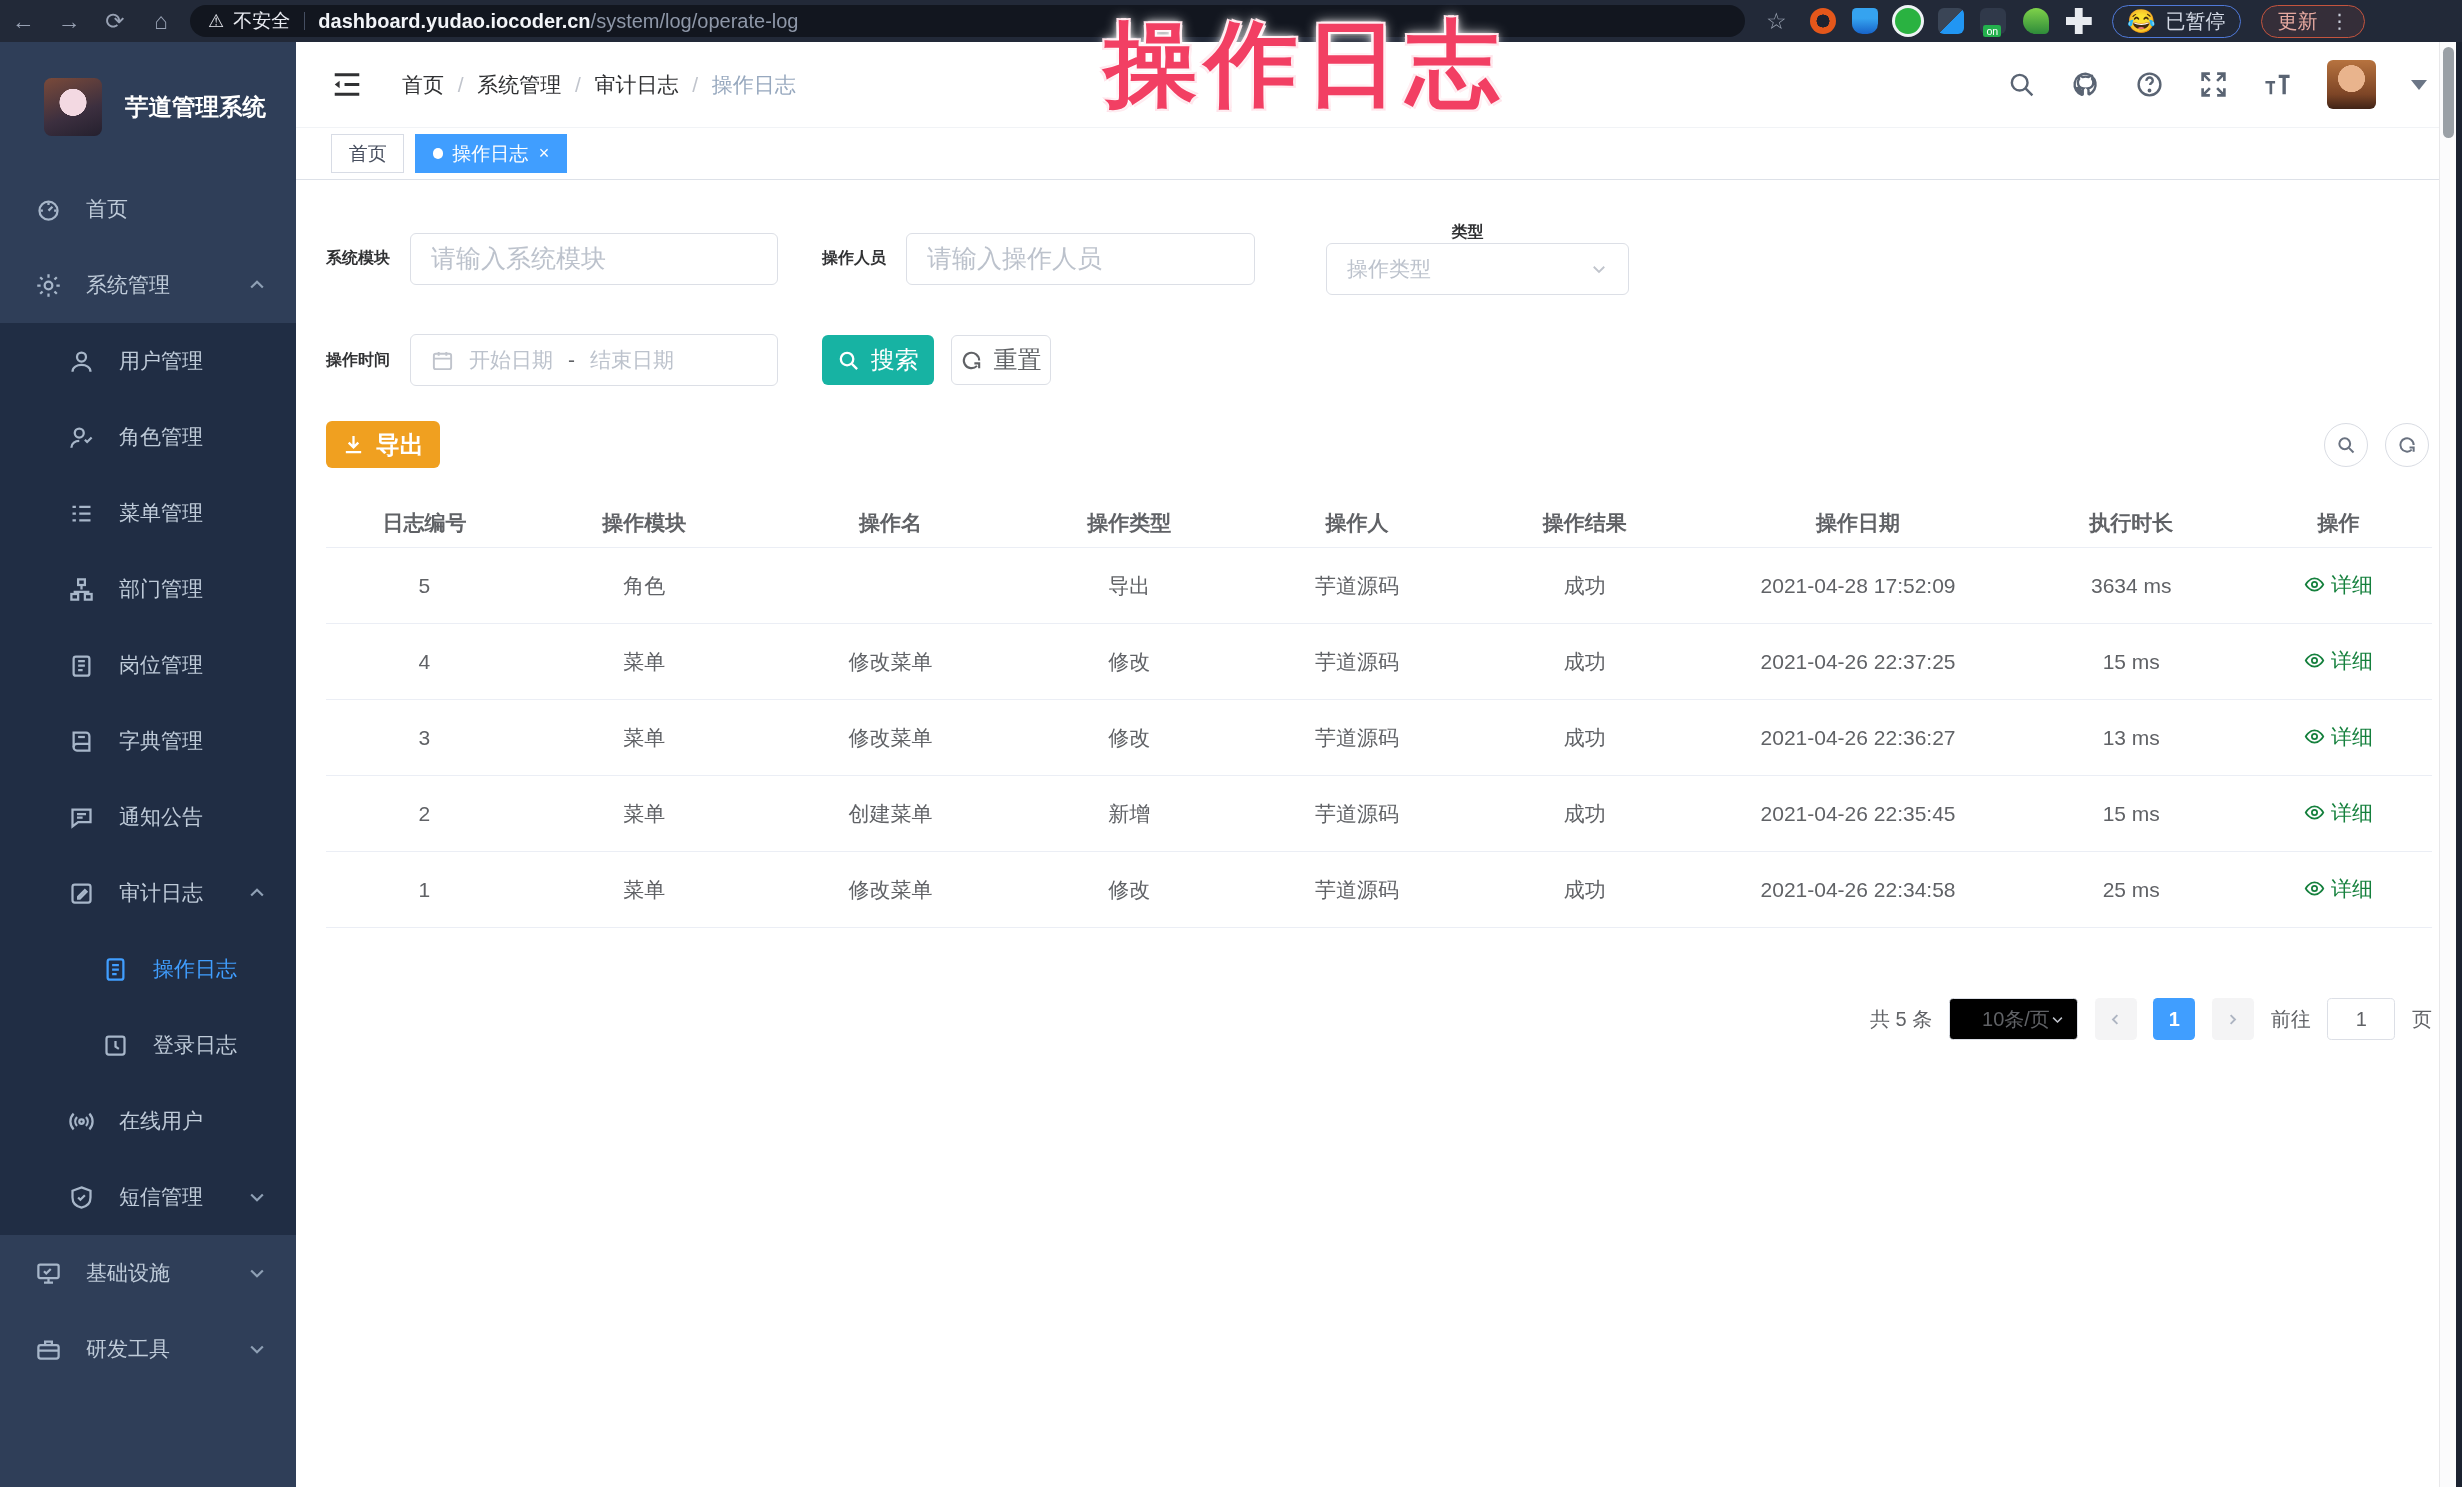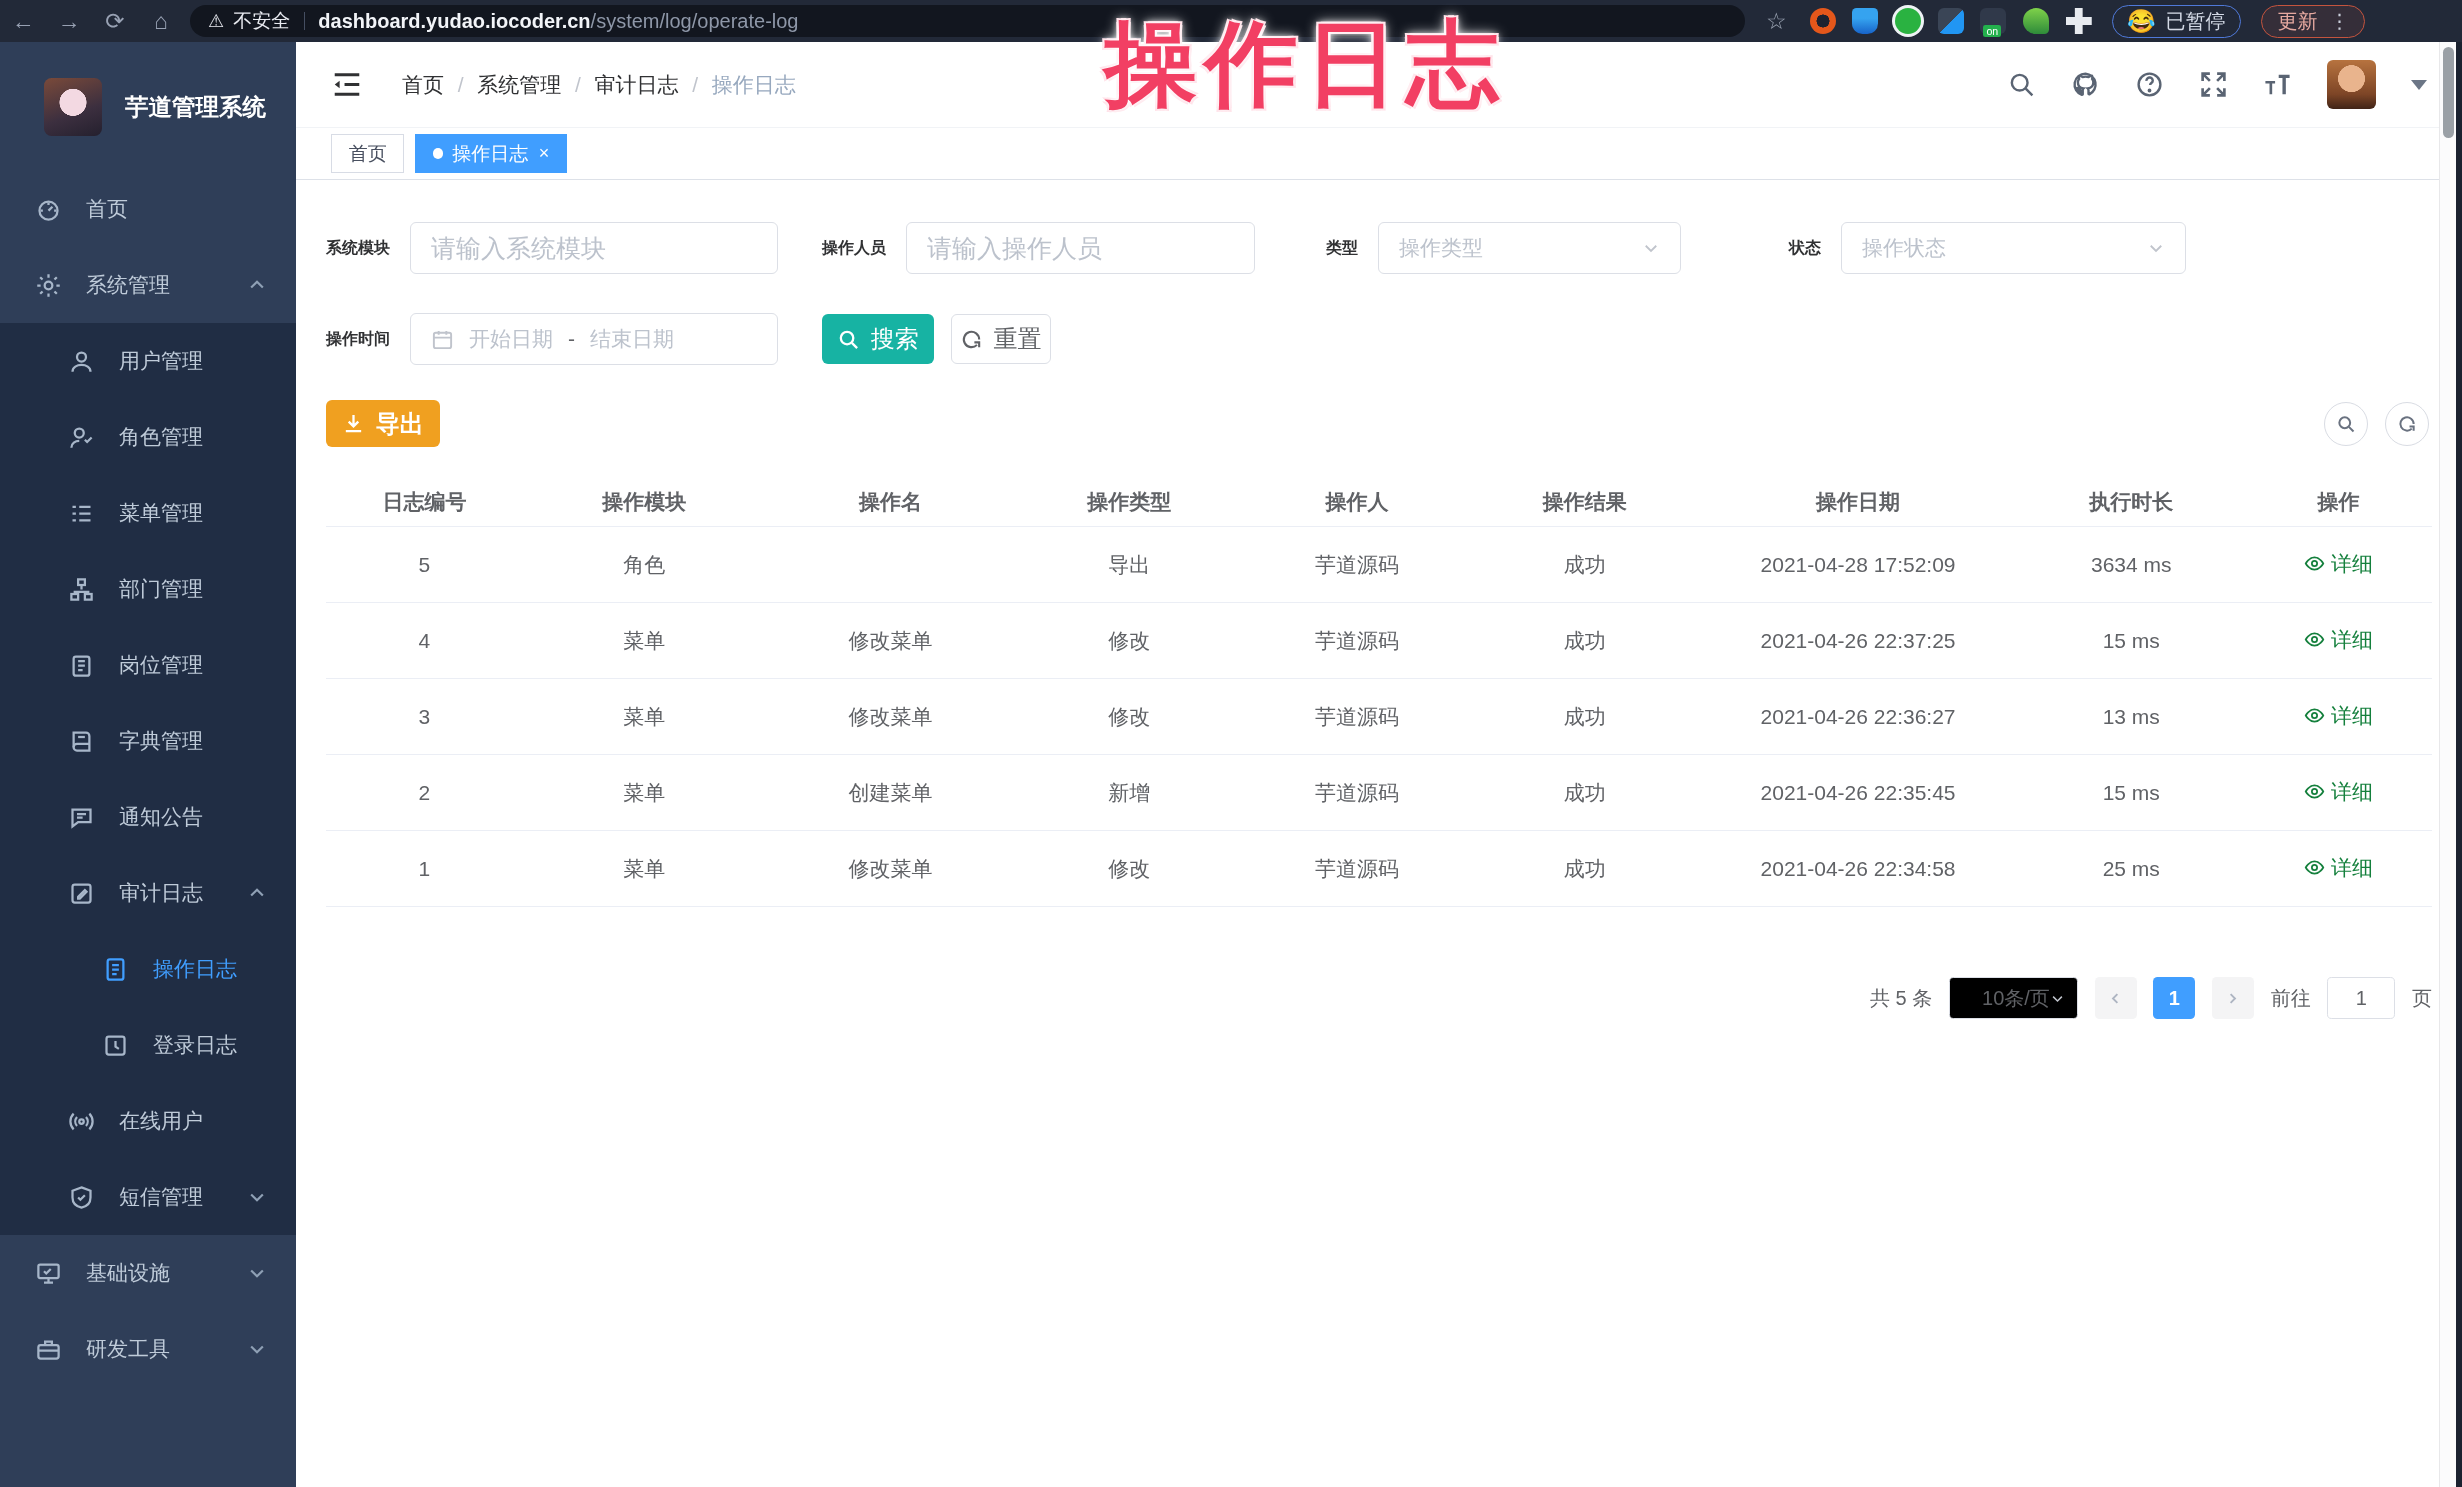--- a/index.html
+++ b/index.html
@@ -368,33 +368,24 @@
           <div class="tbox w485">
             <input placeholder="请输入系统模块" style="">
           </div>
         </div>
         <div class="fitem">
           <span class="flabel">操作人员</span>
           <div class="tbox w460">
             <input placeholder="请输入操作人员" style="">
           </div>
         </div>
-        <div class="fitem" style="margin-left:27px;">
+        <div class="fitem" style="margin-left:27px;flex-direction:column;">
           <span class="flabel">类型</span>
           <div class="tbox selbox w400">
             <span class="ph">操作类型</span>
-            <svg class="sel-caret" viewBox="0 0 24 24" fill="none" stroke="currentColor" stroke-width="2.4">
-                <path d="M5 9l7 7 7-7"></path>
-              </svg>
-          </div>
-        </div>
-        <div class="fitem" style="margin-left:64px; margin-right:0;">
-          <span class="flabel">状态</span>
-          <div class="tbox selbox w455">
-            <span class="ph">操作状态</span>
             <svg class="sel-caret" viewBox="0 0 24 24" fill="none" stroke="currentColor" stroke-width="2.4">
                 <path d="M5 9l7 7 7-7"></path>
               </svg>
           </div>
         </div>
       </div>
 
       <div class="frow" style="margin-bottom:35px;">
         <div class="fitem">
           <span class="flabel">操作时间</span>

